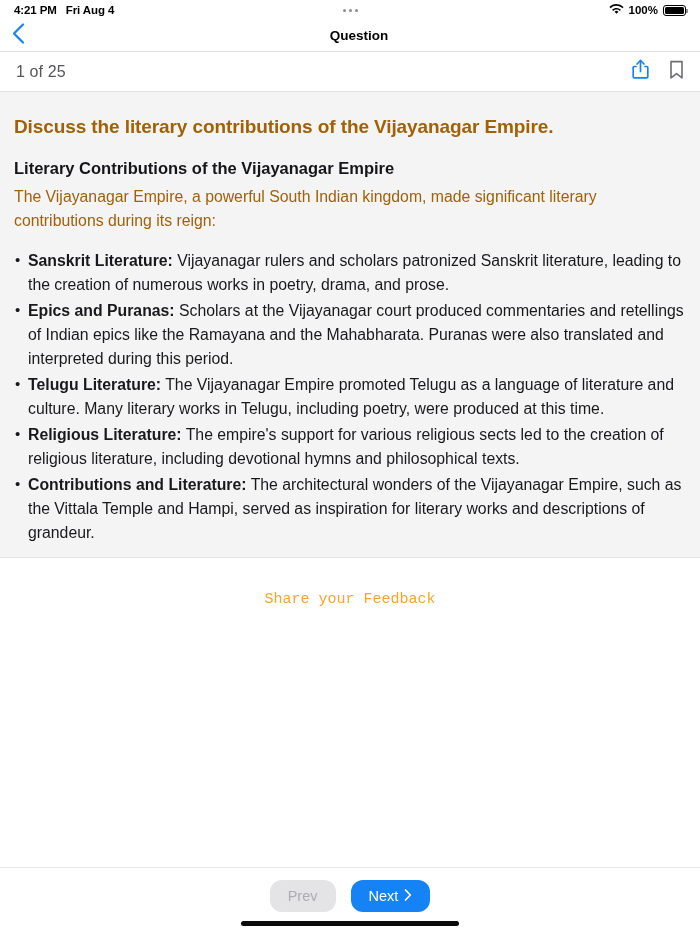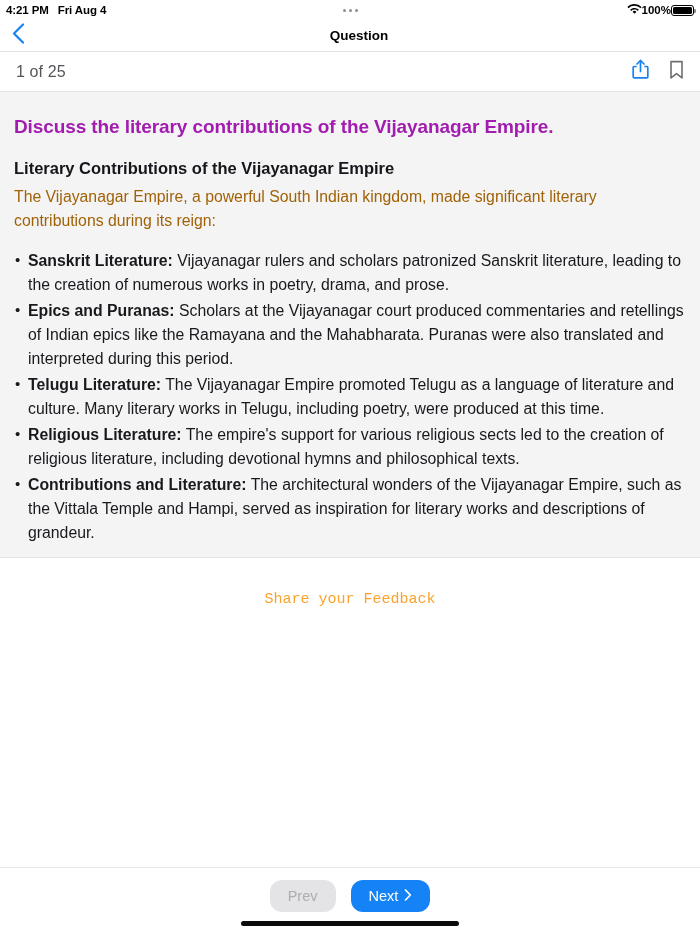--- a/index.html
+++ b/index.html
@@ -19,21 +19,21 @@
     display: flex;
     flex-direction: column;
   }
 
   
   .status-bar {
     height: 20px;
     flex: 0 0 20px;
     display: flex;
     align-items: center;
-    padding: 0 6px;
+    padding: 0 14px;
     background: #ffffff;
     font-size: 11.5px;
     color: #000000;
     position: relative;
   }
   .status-left { display: flex; align-items: center; gap: 9px; font-weight: 600; letter-spacing: -0.1px; }
   .status-left .time { font-weight: 600; }
   .status-left .date { font-weight: 600; }
   .status-center {
     position: absolute;
@@ -48,20 +48,21 @@
   .multitask-dots i {
     display: block;
     width: 3px; height: 3px;
     border-radius: 50%;
     background: #8e8e93;
   }
   .status-right {
     margin-left: auto;
     display: flex;
     align-items: center;
+    gap: 5px;
     font-size: 11.5px;
     font-weight: 600;
   }
   .battery {
     width: 23px; height: 11px;
     border: 1px solid #000;
     border-radius: 3px;
     position: relative;
     padding: 1px;
   }
@@ -130,21 +131,21 @@
   }
   .icon-btn { cursor: pointer; display: flex; align-items: center; justify-content: center; }
 
   
   .content {
     background: #f4f4f5;
     padding: 22px 14px 10px 14px;
     border-bottom: 1px solid #e4e4e6;
   }
   .q-title {
-    color: #a21caf;
+    color: #a16207;
     font-size: 19px;
     font-weight: 700;
     line-height: 1.35;
     letter-spacing: -0.1px;
     margin-bottom: 18px;
   }
   .a-heading {
     color: #15151a;
     font-size: 16.5px;
     font-weight: 700;

